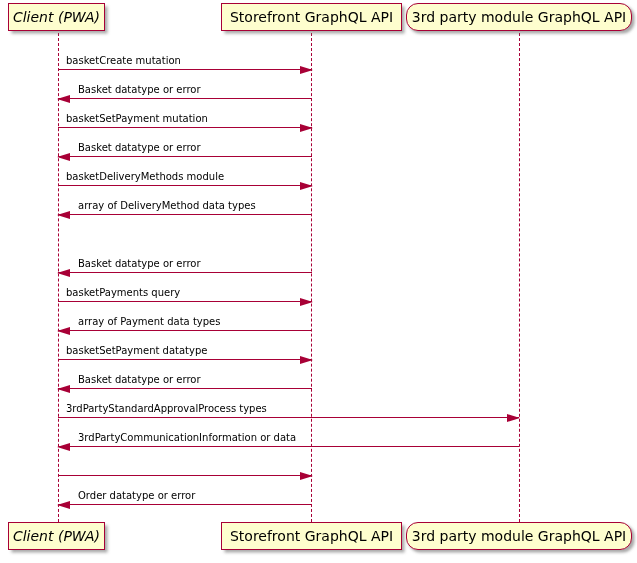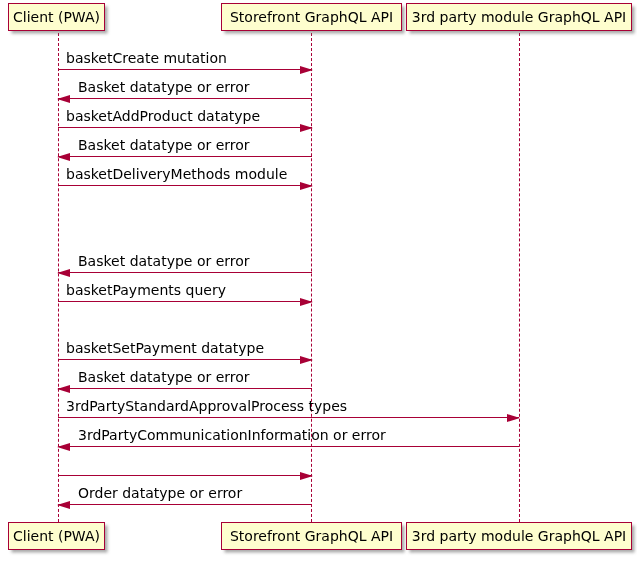--- a/index.html
+++ b/index.html
@@ -20,23 +20,23 @@
     box-shadow: 2.5px 2.5px 3px rgba(110,110,110,0.6);
     display: flex;
     align-items: center;
     justify-content: center;
     font-size: 14px;
     color: var(--text, #000);
     white-space: nowrap;
   }
   .pbox.top { top: 3px; }
   .pbox.bottom { top: 522px; }
-  .pbox.client { left: 8px;   width: 95px;  }
+  .pbox.client { left: 8px;   width: 95px; font-style: italic;  }
   .pbox.storefront { left: 221px; width: 179px; }
-  .pbox.thirdparty { left: 406px; width: 224px; }
+  .pbox.thirdparty { left: 406px; width: 224px; border-radius: 12px; }
   
   .lifeline {
     position: absolute;
     top: 33px;
     height: 489px;
     width: 0;
     border-left: 1px dashed var(--line, #A80036);
   }
   .lifeline.client { left: 58px; }
   .lifeline.storefront { left: 311px; }
@@ -57,21 +57,21 @@
     width: 0; height: 0;
     border-top: 4.5px solid transparent;
     border-bottom: 4.5px solid transparent;
   }
   .mhead.right { right: -1px; border-left: 13px solid var(--line, #A80036); }
   .mhead.left  { left: -1px;  border-right: 13px solid var(--line, #A80036); }
   .mlabel {
     position: absolute;
     bottom: 4px;
     left: 8px;
-    font-size: 14px;
+    font-size: 10px;
     color: var(--text, #000);
     white-space: nowrap;
   }
   .mlabel.ret { left: 20px; }
 </style>
 </head>
 <body>
 
 <div class="canvas">
 
@@ -93,61 +93,71 @@
     <span class="mlabel">basketCreate mutation</span>
     <span class="mline"></span>
     <span class="mhead right"></span>
   </div>
   <div class="msg span-sf" style="top:78px">
     <span class="mlabel ret">Basket datatype or error</span>
     <span class="mline"></span>
     <span class="mhead left"></span>
   </div>
   <div class="msg span-sf" style="top:107px">
-    <span class="mlabel">basketAddProduct datatype</span>
+    <span class="mlabel">basketSetPayment mutation</span>
     <span class="mline"></span>
     <span class="mhead right"></span>
   </div>
   <div class="msg span-sf" style="top:136px">
     <span class="mlabel ret">Basket datatype or error</span>
     <span class="mline"></span>
     <span class="mhead left"></span>
   </div>
   <div class="msg span-sf" style="top:165px">
     <span class="mlabel">basketDeliveryMethods module</span>
     <span class="mline"></span>
     <span class="mhead right"></span>
   </div>
+  <div class="msg span-sf" style="top:194px">
+    <span class="mlabel ret">array of DeliveryMethod data types</span>
+    <span class="mline"></span>
+    <span class="mhead left"></span>
+  </div>
   <div class="msg span-sf" style="top:252px">
     <span class="mlabel ret">Basket datatype or error</span>
     <span class="mline"></span>
     <span class="mhead left"></span>
   </div>
   <div class="msg span-sf" style="top:281px">
     <span class="mlabel">basketPayments query</span>
     <span class="mline"></span>
     <span class="mhead right"></span>
+  </div>
+  <div class="msg span-sf" style="top:310px">
+    <span class="mlabel ret">array of Payment data types</span>
+    <span class="mline"></span>
+    <span class="mhead left"></span>
   </div>
   <div class="msg span-sf" style="top:339px">
     <span class="mlabel">basketSetPayment datatype</span>
     <span class="mline"></span>
     <span class="mhead right"></span>
   </div>
   <div class="msg span-sf" style="top:368px">
     <span class="mlabel ret">Basket datatype or error</span>
     <span class="mline"></span>
     <span class="mhead left"></span>
   </div>
   <div class="msg span-tp" style="top:397px">
     <span class="mlabel">3rdPartyStandardApprovalProcess types</span>
     <span class="mline"></span>
     <span class="mhead right"></span>
   </div>
   <div class="msg span-tp" style="top:426px">
-    <span class="mlabel ret">3rdPartyCommunicationInformation or error</span>
+    <span class="mlabel ret">3rdPartyCommunicationInformation or data</span>
     <span class="mline"></span>
     <span class="mhead left"></span>
   </div>
   <div class="msg span-sf" style="top:455px">
     <span class="mline"></span>
     <span class="mhead right"></span>
   </div>
   <div class="msg span-sf" style="top:484px">
     <span class="mlabel ret">Order datatype or error</span>
     <span class="mline"></span>

